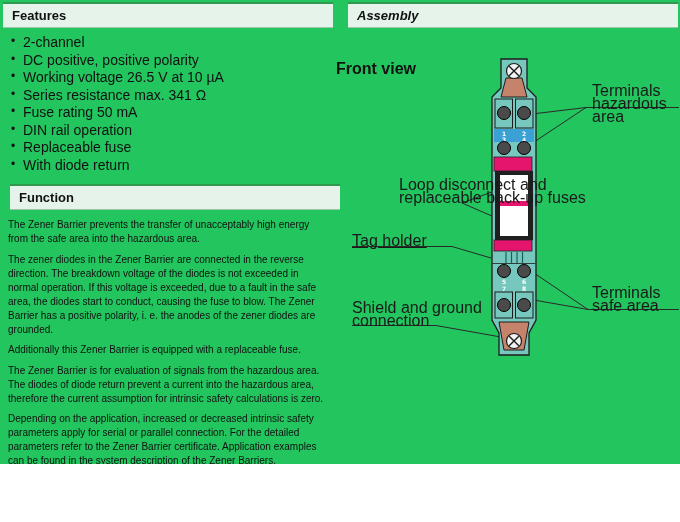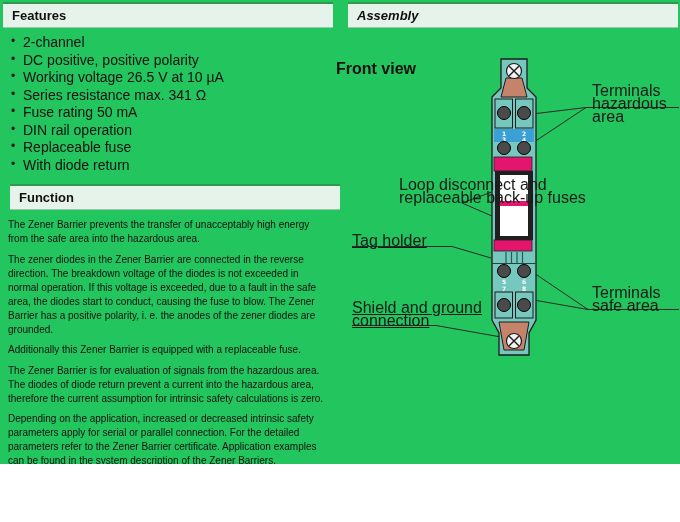--- a/index.html
+++ b/index.html
@@ -23,21 +23,21 @@
   ul.features li::before{content:"\2022";position:absolute;left:1px;top:-1px;font-size:12px;}
   .function-text{position:absolute;left:8px;top:218px;width:323px;}
   .function-text p{margin:0 0 6.6px 0;font-size:10px;line-height:14px;}
   .front-view{position:absolute;left:336px;top:60px;font-size:16px;font-weight:bold;z-index:3;}
   .callout{
     position:absolute;font-size:16px;line-height:13px;white-space:pre-line;z-index:3;color:#1a1a1a;
   }
   .co-hazardous{left:592px;top:84px;}
   .co-loop{left:362px;top:178px;margin-left:37px;}
   .co-tag{left:352px;top:234px;text-decoration:underline;}
-  .co-shield{left:352px;top:301px;text-decoration:underline;}
+  .co-shield{left:352px;top:301px;}
   .co-safe{left:592px;top:286px;}
   svg.overlay{position:absolute;left:0;top:0;z-index:1;}
 </style>
 </head>
 <body>
 
 <div class="page">
 
   <div class="section-bar bar-features">
     <span>Features</span>

